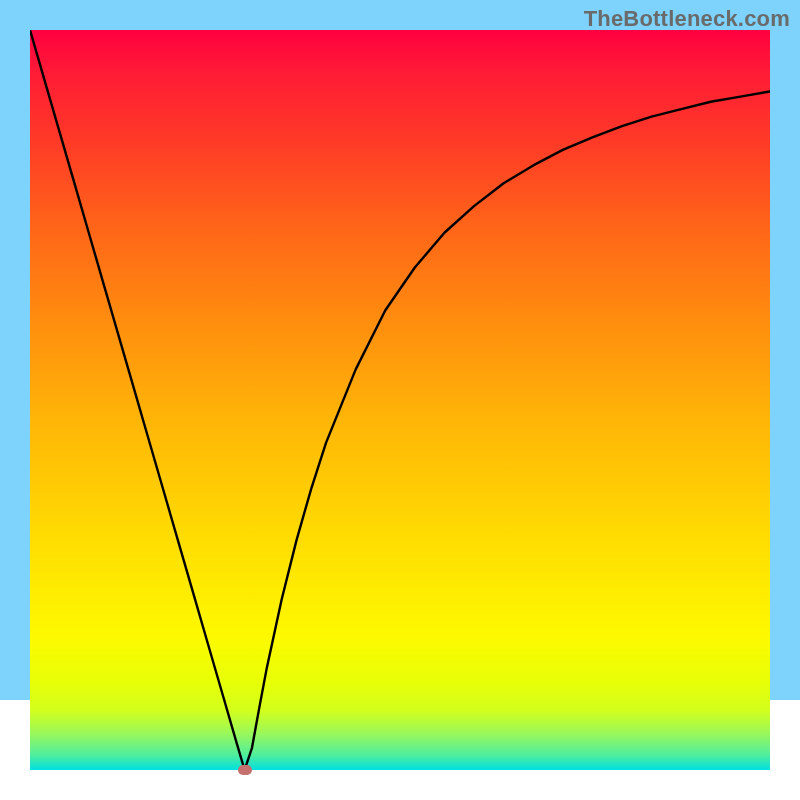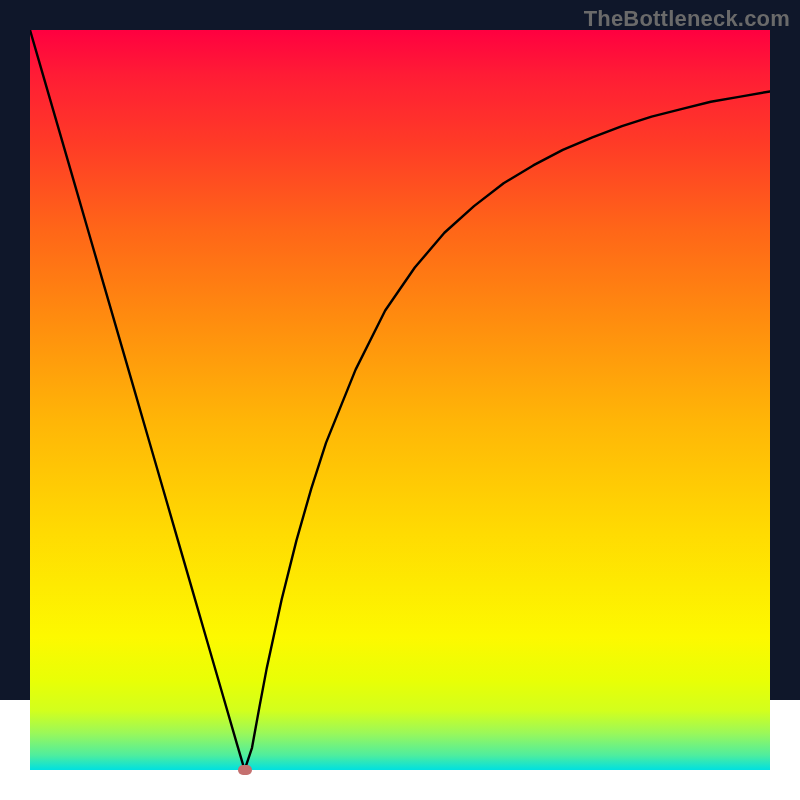--- a/index.html
+++ b/index.html
@@ -1,21 +1,21 @@
 <!DOCTYPE html>
 <html><head>
 <meta charset="utf-8">
 <style>
   * { margin: 0; padding: 0; box-sizing: border-box; }
   html, body { width: 800px; height: 800px; overflow: hidden; background: #fff; }
   .chart-container {
     position: relative;
     width: 800px;
     height: 700px;
-    background: #0f172a;
+    background: #7dd3fc;
   }
   .plot-area {
     position: absolute;
     left: 30px;
     top: 30px;
     width: 740px;
     height: 740px;
     background: linear-gradient(to bottom,
       #ff0040 0%,
       #ff1c35 6%,

